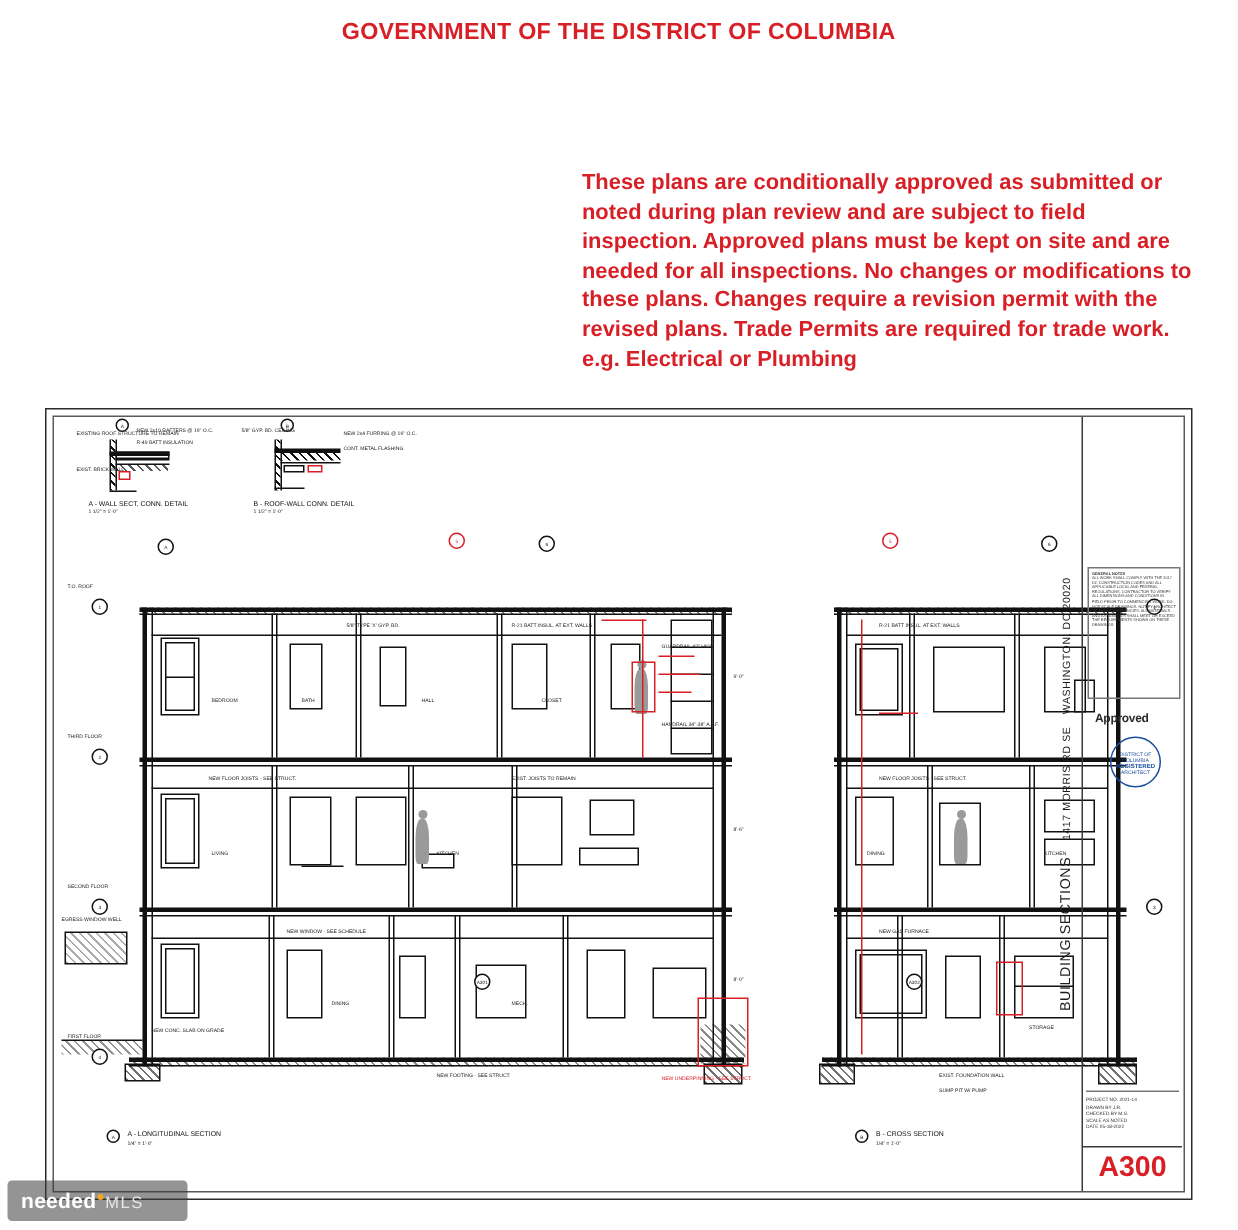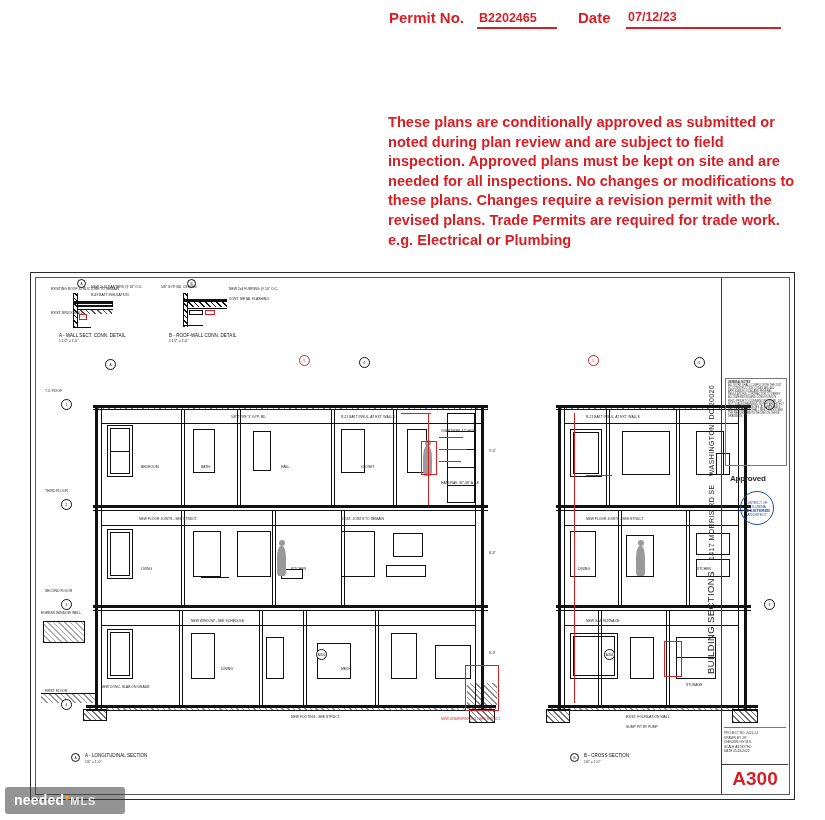--- a/index.html
+++ b/index.html
@@ -253,51 +253,44 @@
     background: rgba(60,60,60,0.55);
     border-radius: 3px;
     color: #fff;
     font-size: 14px;
     font-weight: bold;
     line-height: 27px;
     padding-left: 9px;
     letter-spacing: 0.2px;
   }
   .watermark .mls {
-    font-weight: bold;
+    font-weight: normal;
     font-size: 11px;
     color: #e8e8e8;
     letter-spacing: 1px;
   }
   .watermark .dot {
     display: inline-block;
     width: 4px; height: 4px;
     background: #f5a623;
     border-radius: 50%;
     vertical-align: 5px;
     margin: 0 1px;
   }
 </style>
 </head>
 <body>
 
 <div id="page">
 
   <div class="stamp">
     <div class="stamp-head">
+      <div class="stamp-line1">GOVERNMENT OF THE DISTRICT OF COLUMBIA</div>
     </div>
 
-    <div class="permit-row">
-      <span class="permit-label">Permit No.</span>
-      <span class="permit-value">B2202465</span>
-      <span class="permit-rule"></span>
-      <span class="date-label">Date</span>
-      <span class="date-value">07/12/23</span>
-      <span class="date-rule"></span>
-    </div>
 
     <div class="stamp-body">These plans are conditionally approved as submitted or noted during plan review and are subject to field inspection. Approved plans must be kept on site and are needed for all inspections.  No changes or modifications to these plans.  Changes require a revision permit with the revised plans. Trade Permits are required for trade work.  e.g. Electrical or Plumbing</div>
     <div class="stamp-note">DOEE SE-SW Review - Nykia Barnes - 07-12-2023</div>
   </div>
 
   <div class="sheet">
     <div class="sheet-inner"></div>
 
     <div class="detail-box" style="left:20px; top:8px; width:80px; height:62px;">
       <div class="tag" style="left:26px; top:-2px; width:9px; height:9px; line-height:9px;">A</div>

